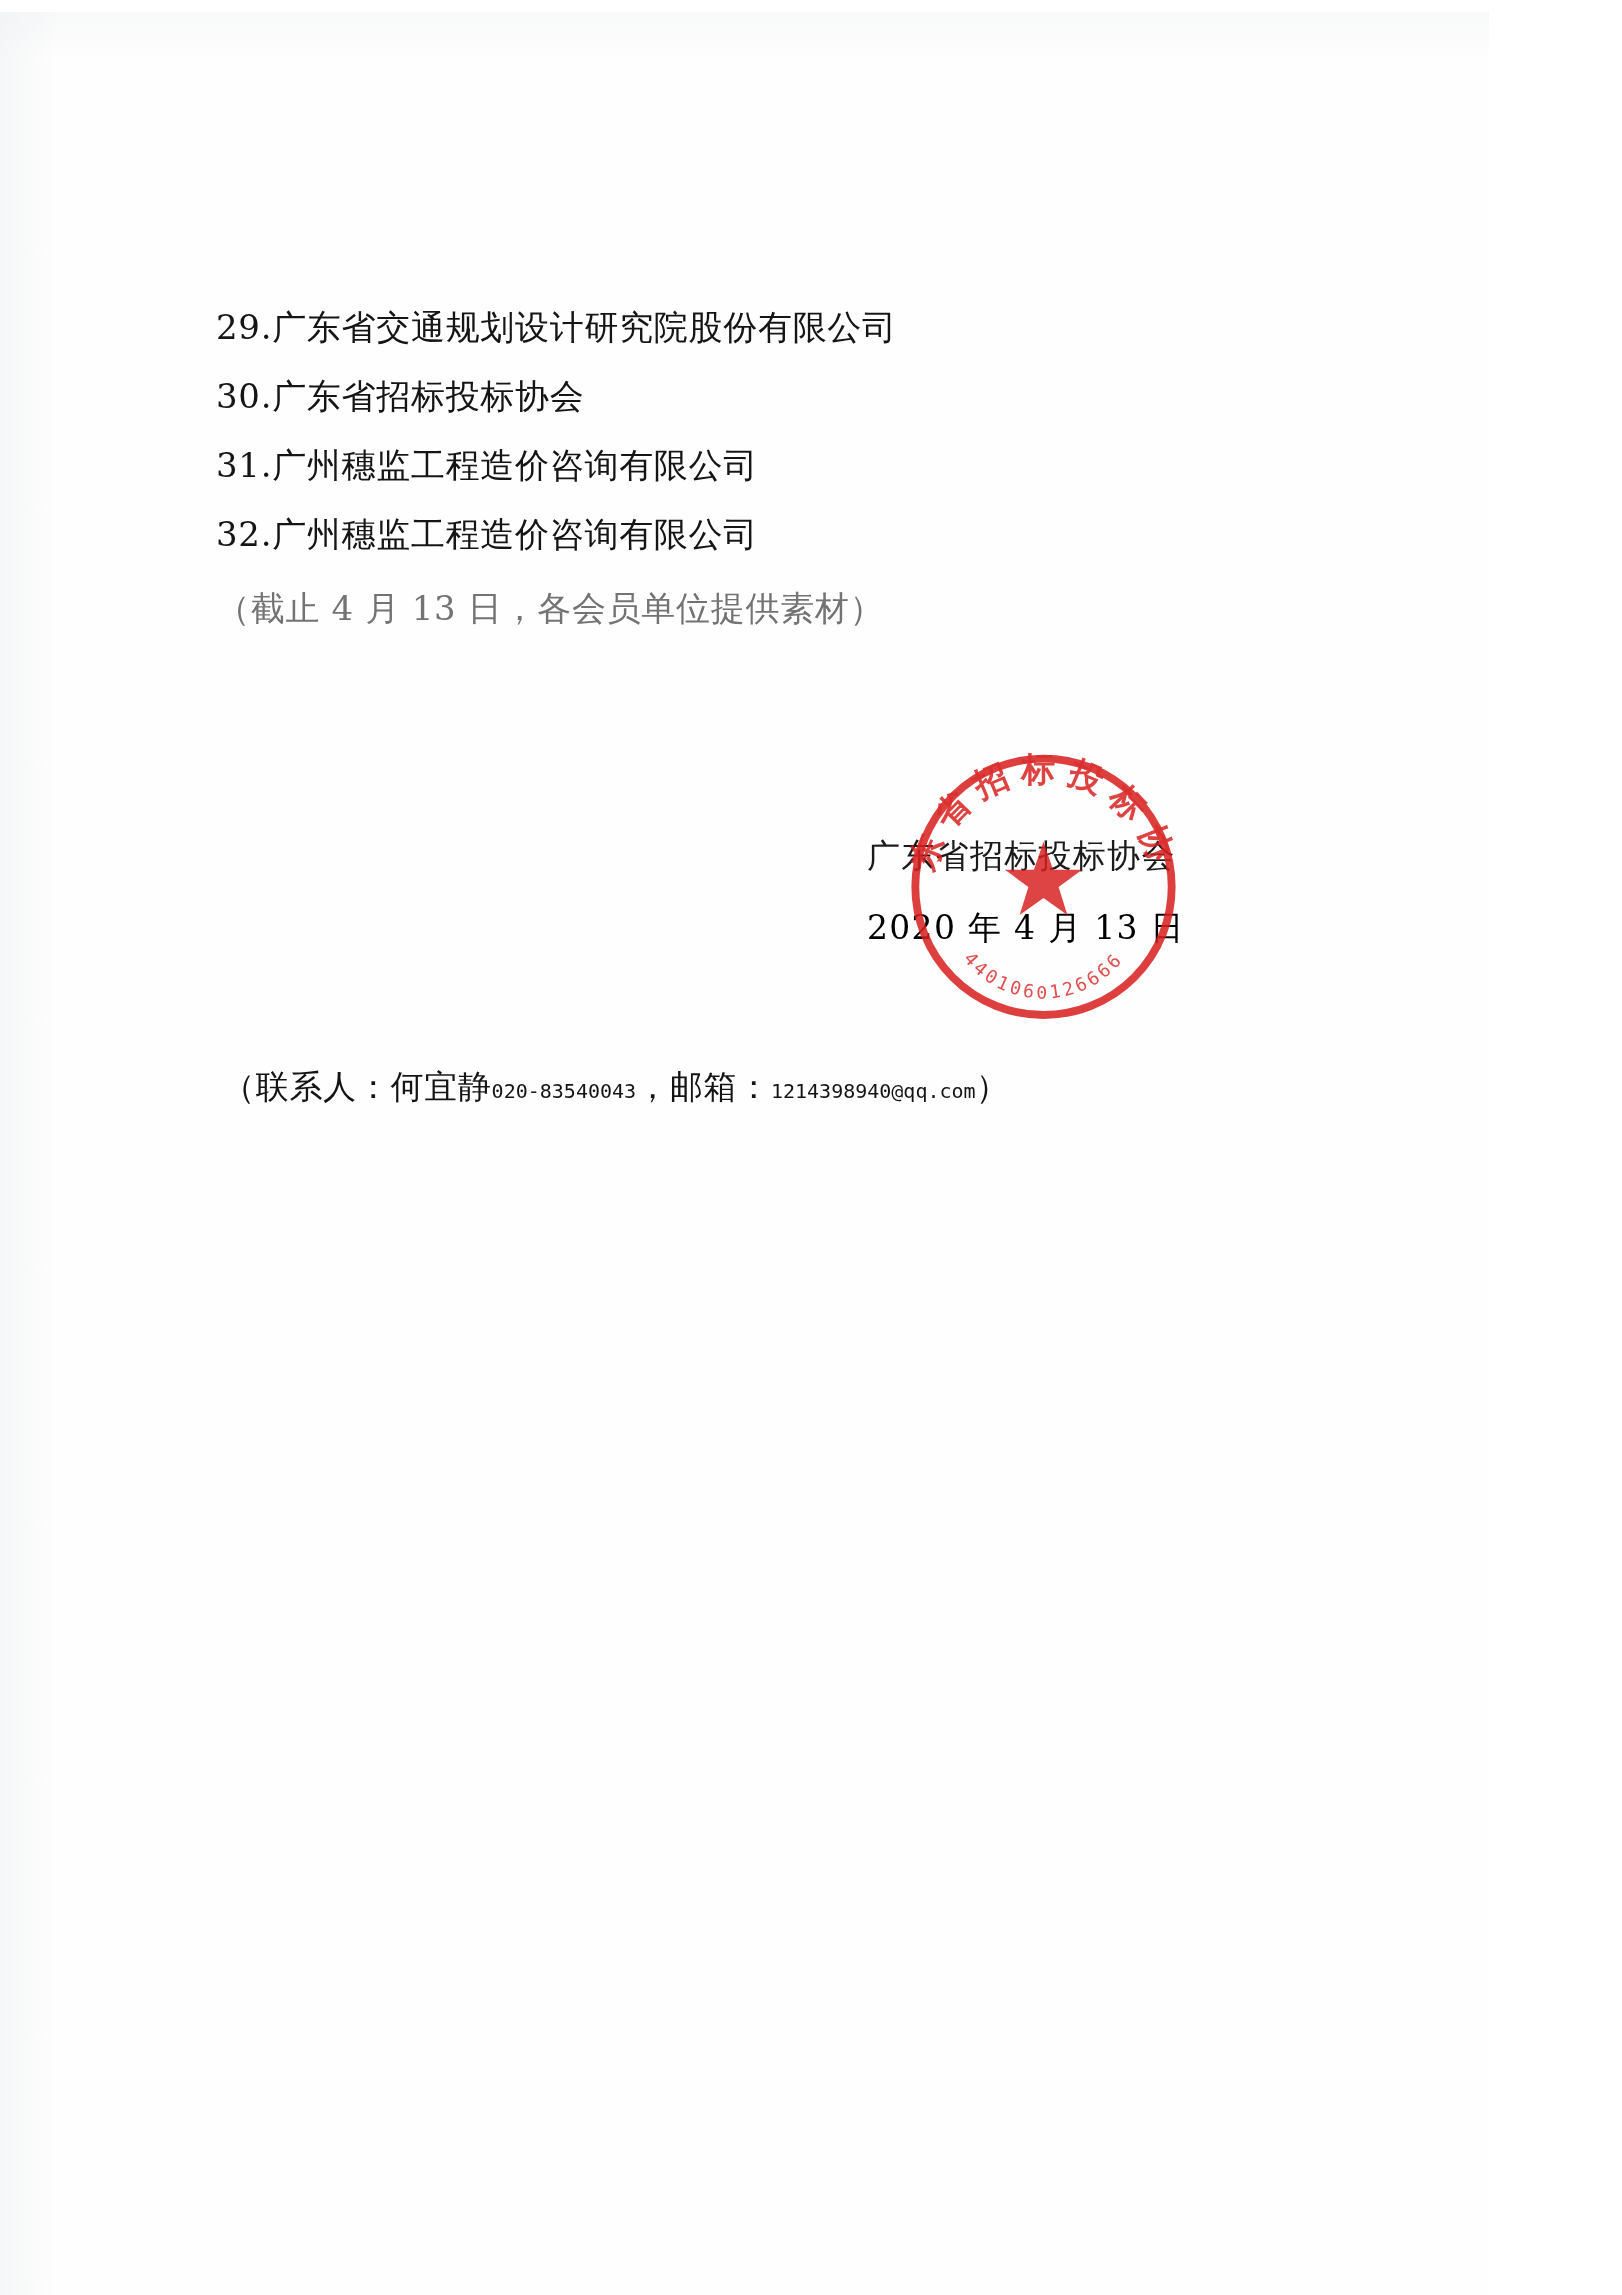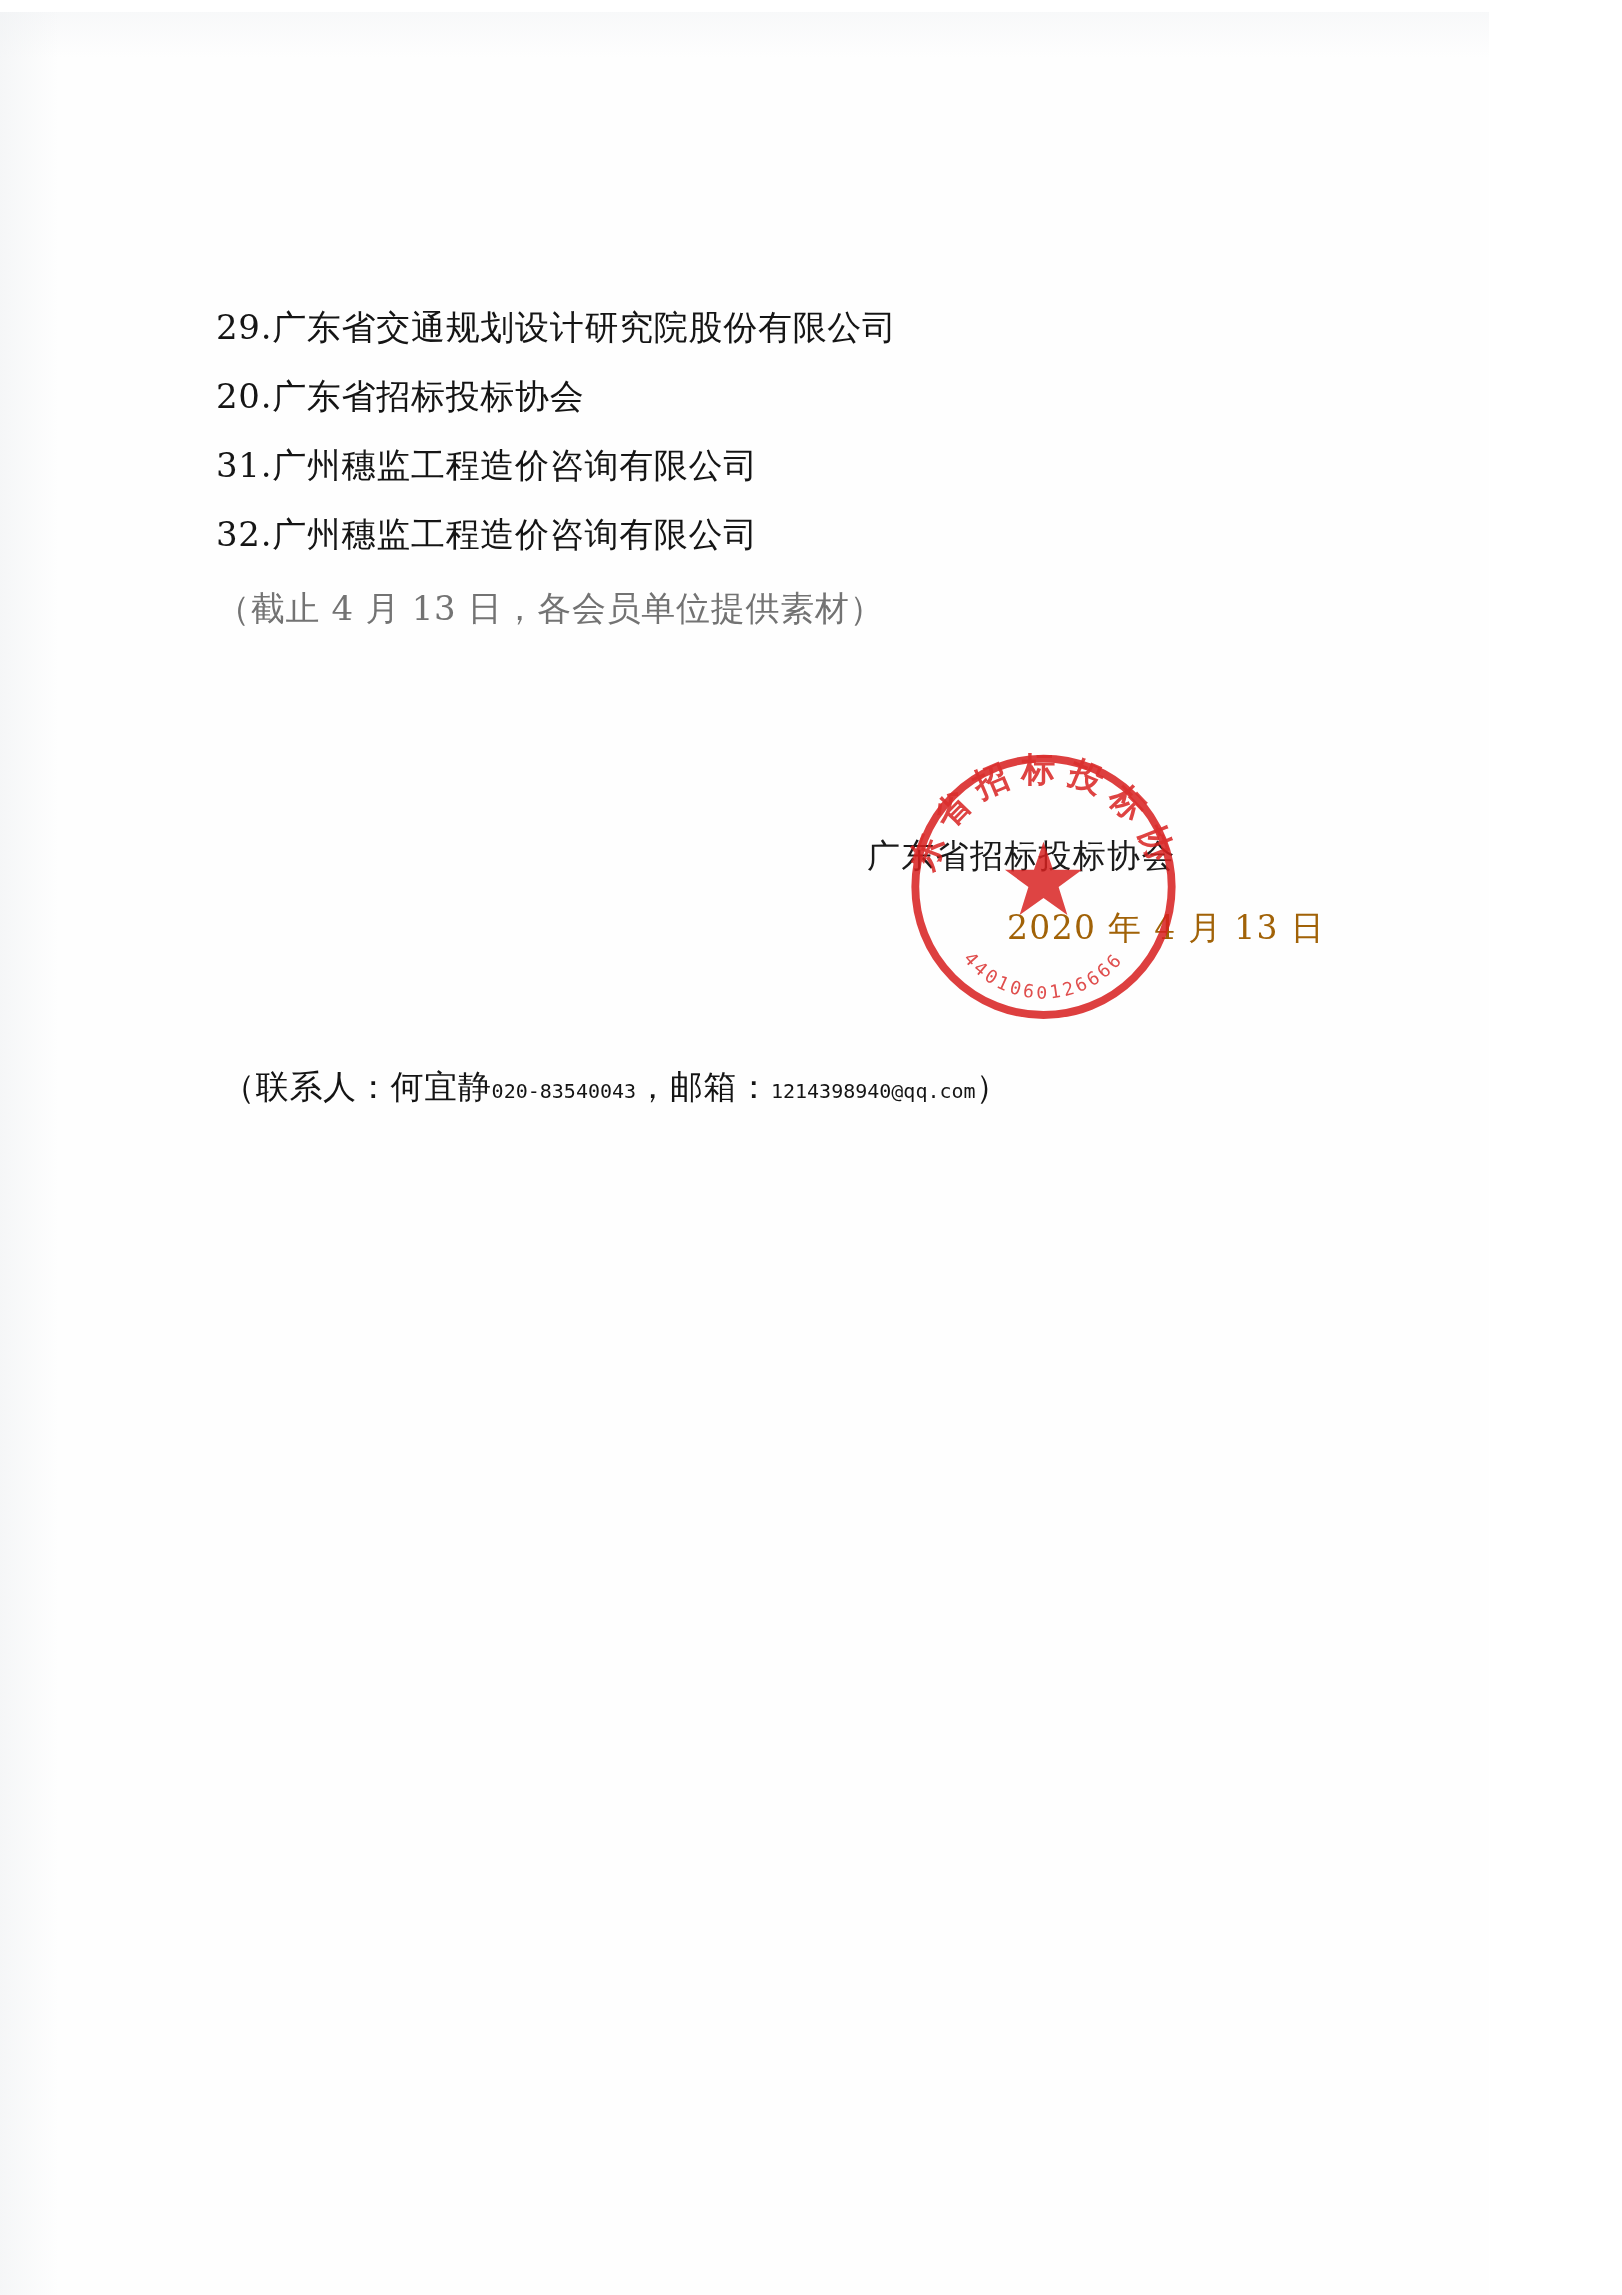--- a/index.html
+++ b/index.html
@@ -74,22 +74,21 @@
     line-height: 1.0;
     letter-spacing: 1.3px;
     margin-bottom: 34px;
     white-space: nowrap;
     color: #1a1a1a;
   }
   .sig-date {
     font-size: 33px;
     letter-spacing: 1.3px;
     white-space: nowrap;
-    color: #a16207;
-    text-align: right;
+    color: #000000;
   }
 
   
   .seal {
     position: absolute;
     left: 880px;
     top: 710px;
     width: 327px;
     height: 327px;
     pointer-events: none;
@@ -118,21 +117,21 @@
 <div class="page">
   <div class="scan-tint"></div>
 
   <div class="content">
 
     <div class="list-line">
       <span class="num">29.</span><span>广东省交通规划设计研究院股份有限公司</span>
     </div>
 
     <div class="list-line">
-      <span class="num">20.</span><span>广东省招标投标协会</span>
+      <span class="num">30.</span><span>广东省招标投标协会</span>
     </div>
 
     <div class="list-line">
       <span class="num">31.</span><span>广州穗监工程造价咨询有限公司</span>
     </div>
 
     <div class="list-line">
       <span class="num">32.</span><span>广州穗监工程造价咨询有限公司</span>
     </div>
 

